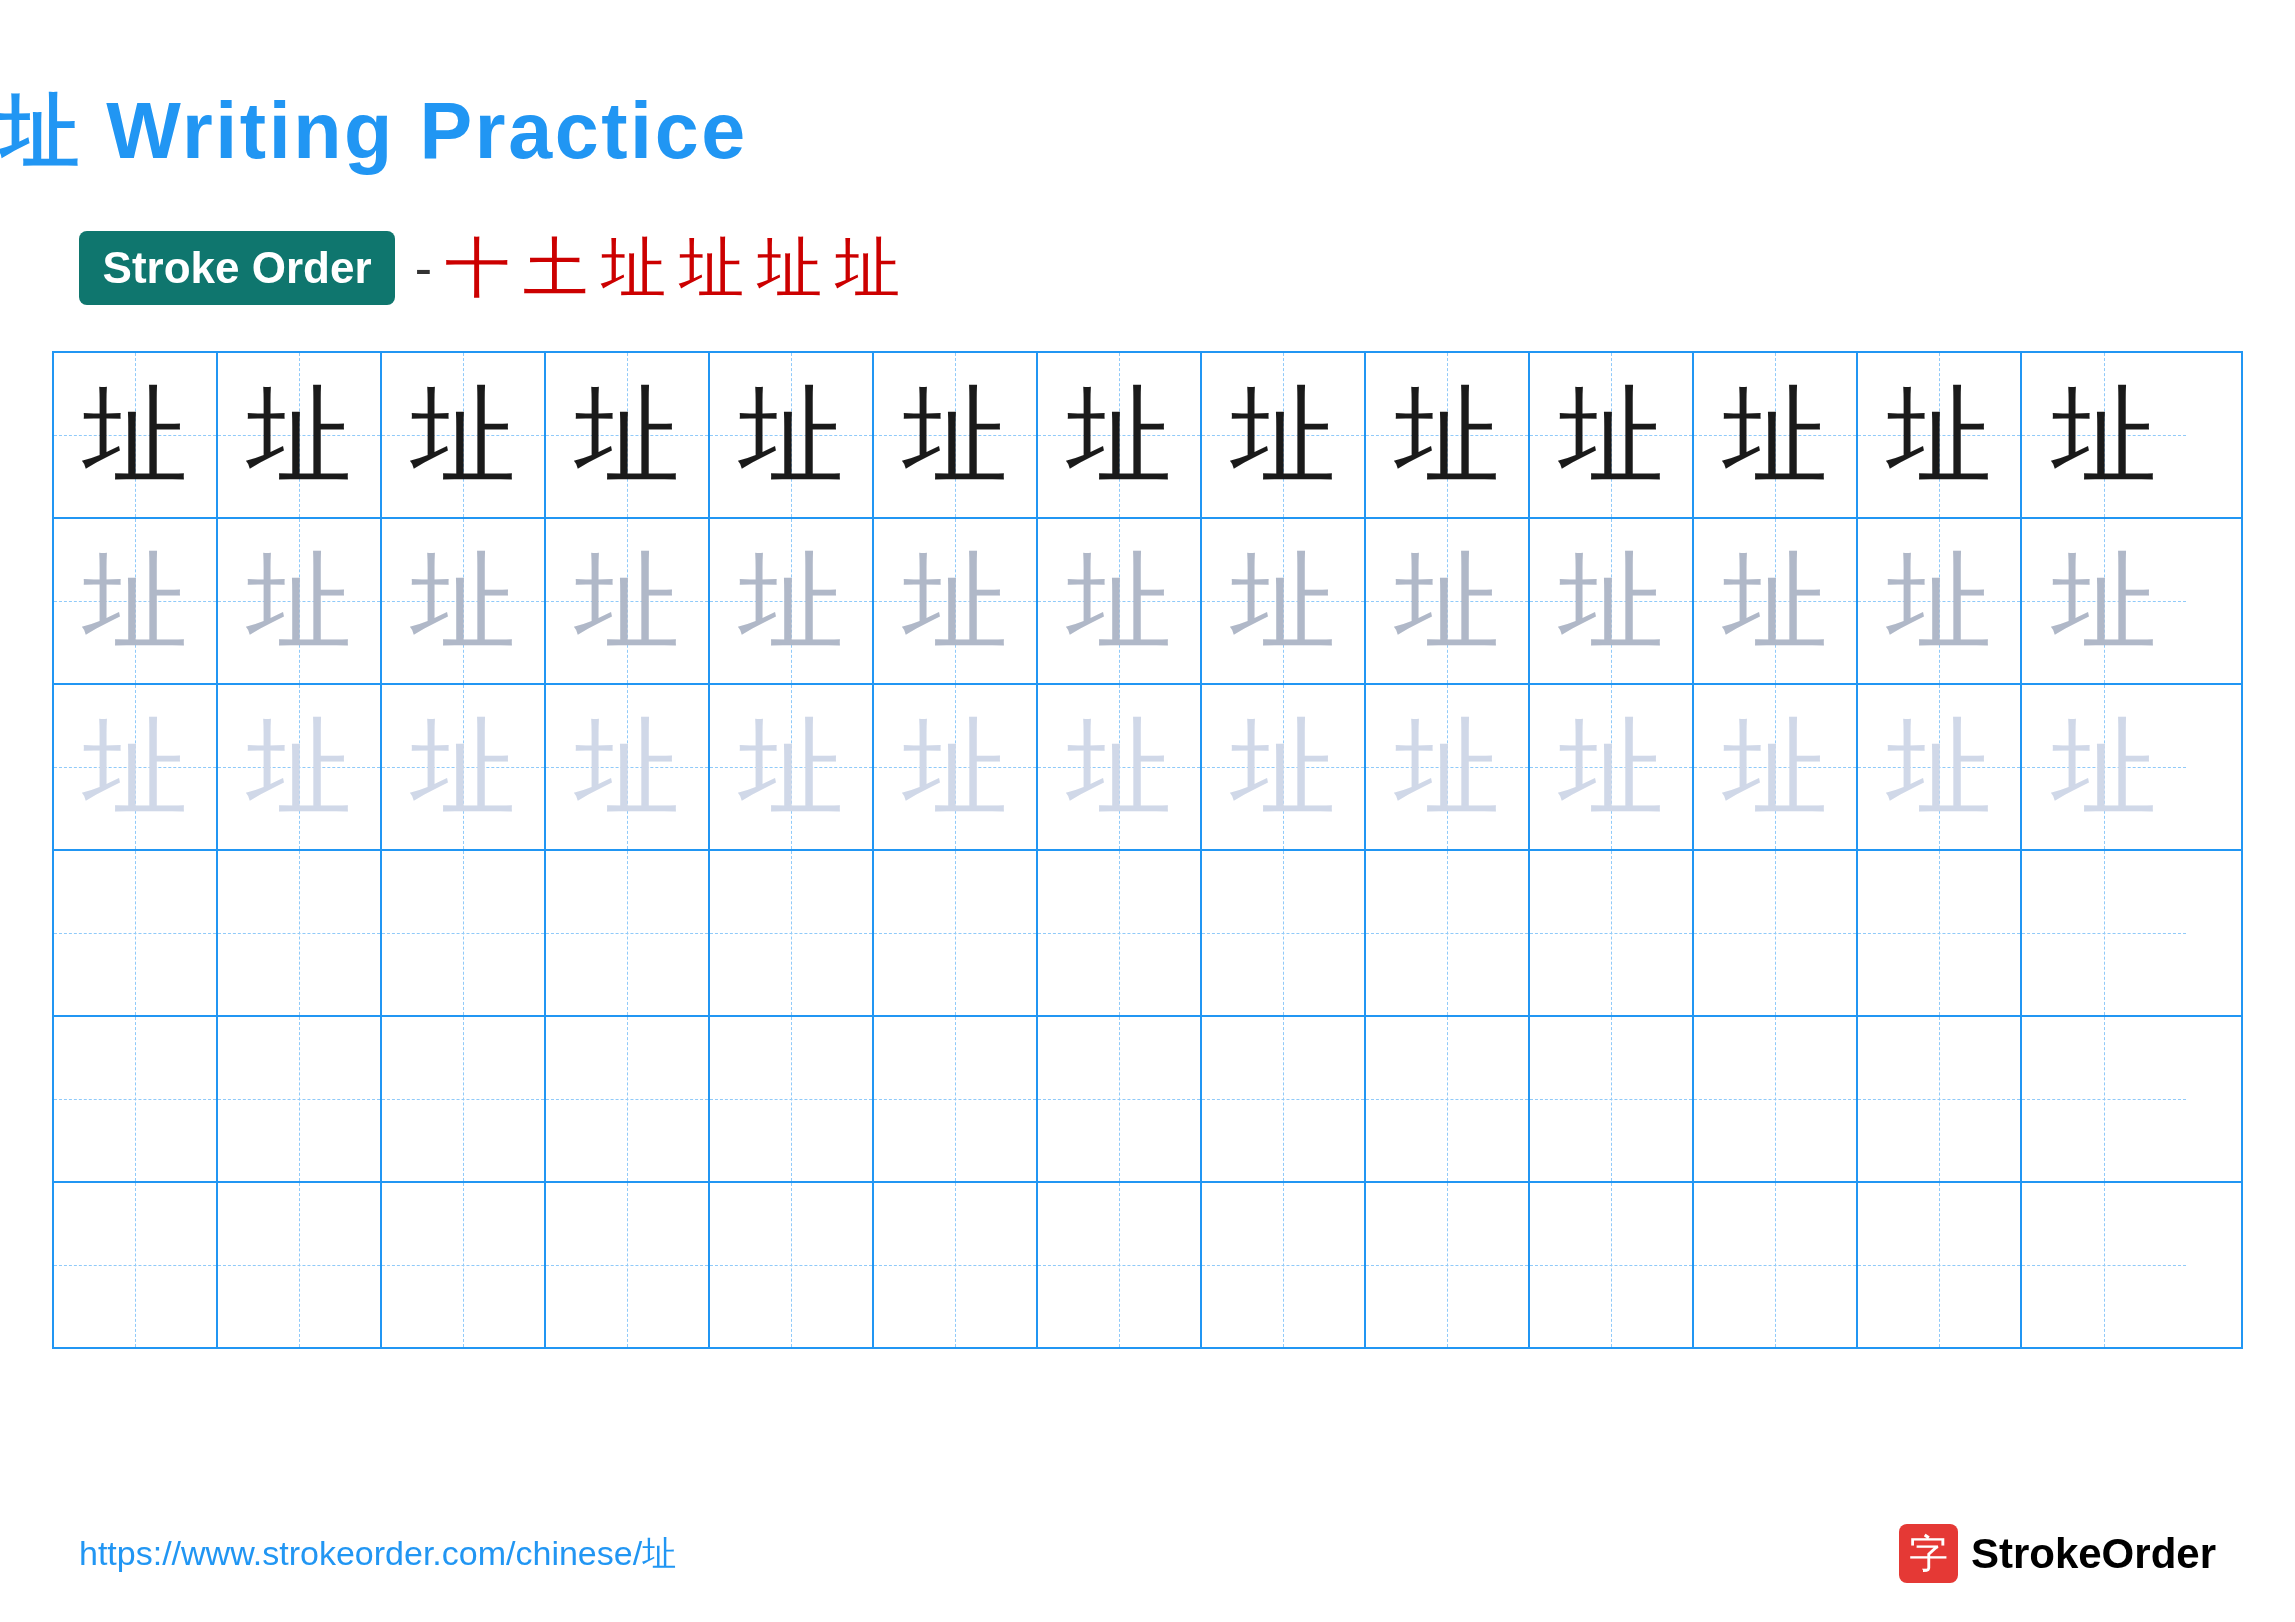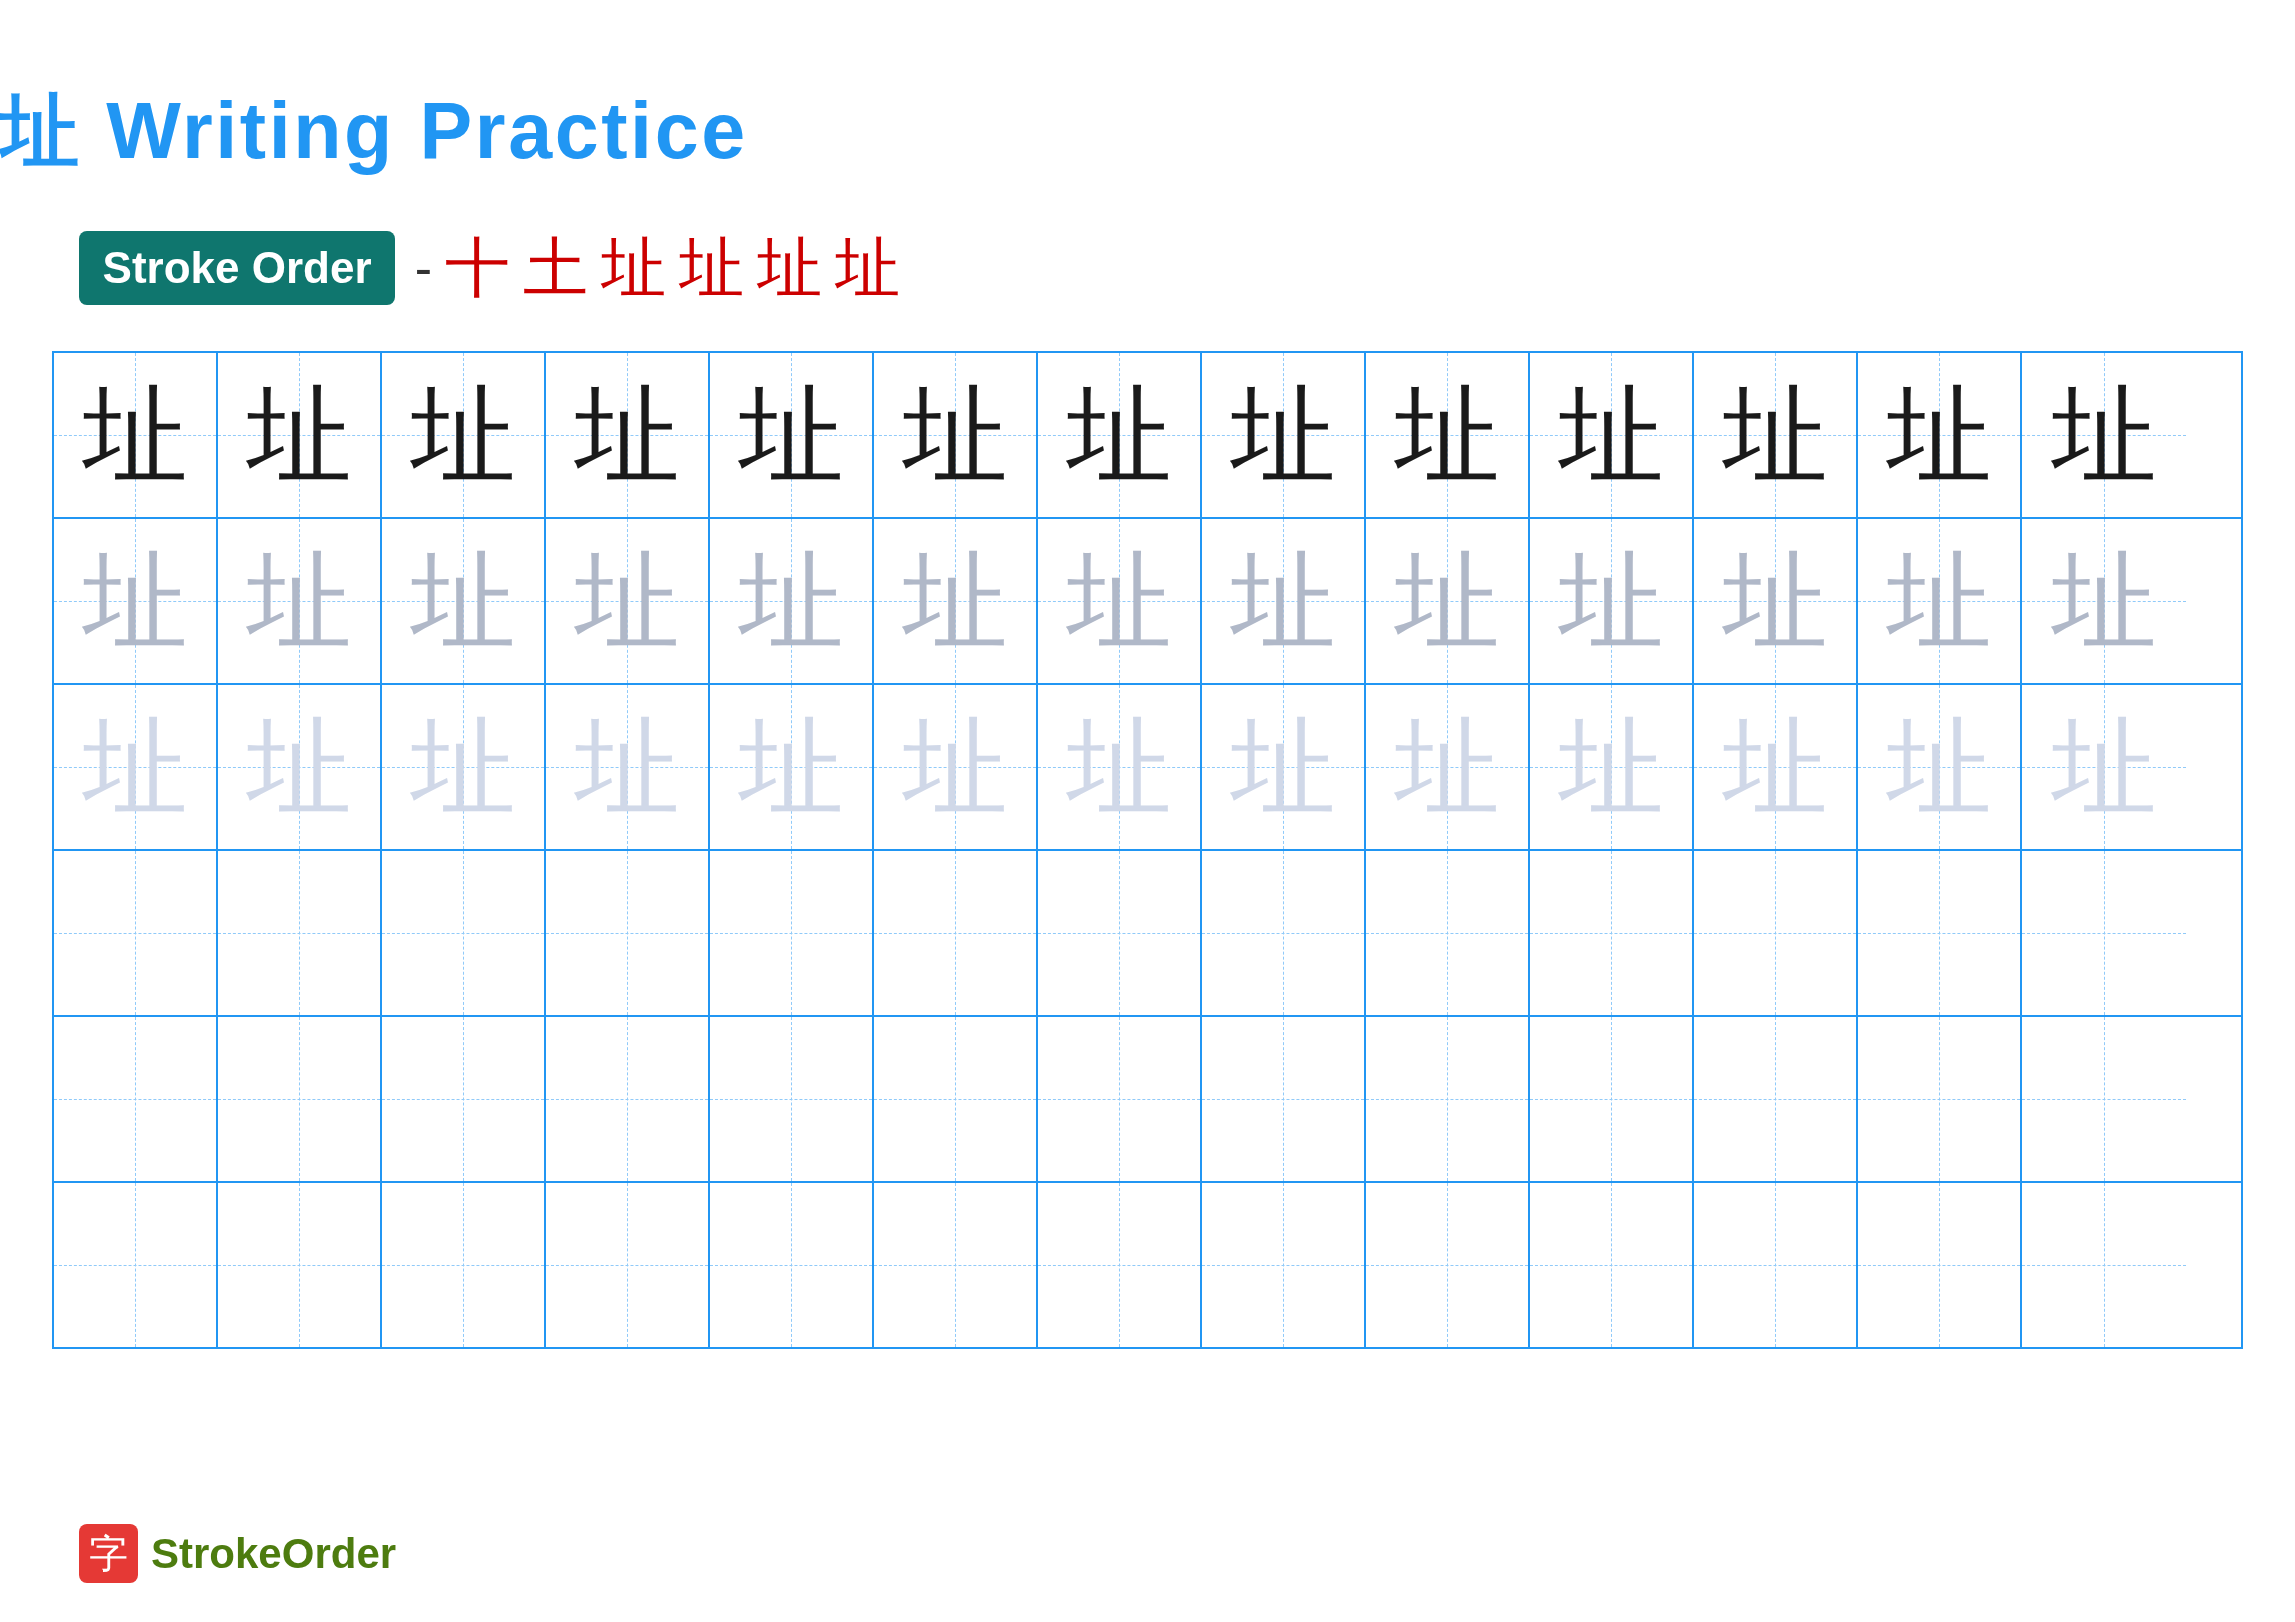--- a/index.html
+++ b/index.html
@@ -163,21 +163,21 @@
       align-items: center;
       justify-content: center;
       color: white;
       font-size: 39px;
       font-family: "SimSun", serif;
     }
 
     .logo-text {
       font-size: 42px;
       font-weight: bold;
-      color: #4d7c0f;
+      color: #000000;
     }
   </style>
 </head>
 <body>
 
 <div class="page-title">址 Writing Practice</div>
 
 <div class="stroke-order-section">
   <div class="stroke-order-badge">Stroke Order</div>
   <div class="stroke-sequence">
@@ -356,18 +356,19 @@
       <div class="grid-cell"></div>
       <div class="grid-cell"></div>
       <div class="grid-cell"></div>
       <div class="grid-cell"></div>
       <div class="grid-cell"></div>
       <div class="grid-cell"></div>
     </div>
   </div>
 
 <div class="footer">
+  <a class="footer-url" href="#">https://www.strokeorder.com/chinese/址</a>
   <div class="footer-logo">
     <div class="logo-icon">字</div>
     <span class="logo-text">StrokeOrder</span>
   </div>
 </div>
 
 
 </body></html>

